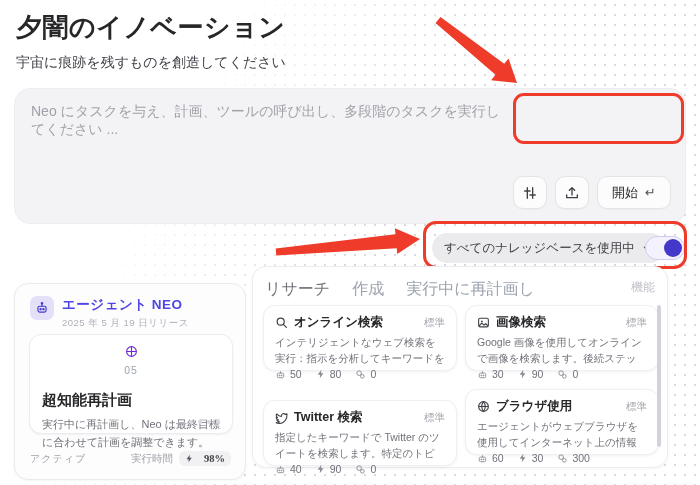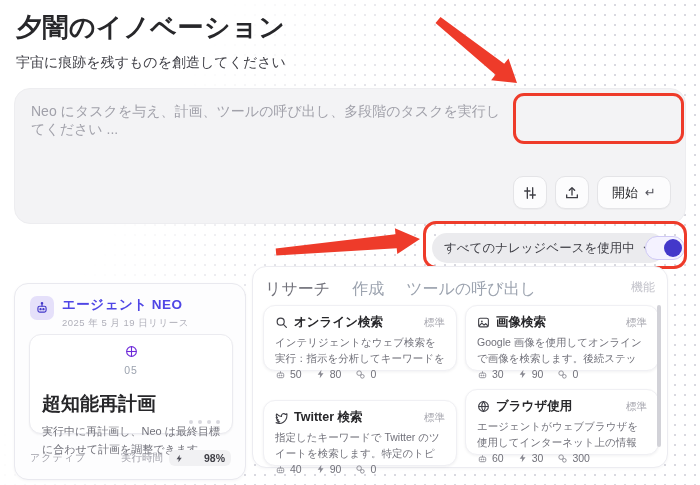--- a/index.html
+++ b/index.html
@@ -74,29 +74,29 @@
   .agent-card { position:absolute; left:14px; top:283px; width:232px; height:197px; background:#fdfdfe; border:1px solid #e9e9ef; border-radius:14px; box-shadow:0 1px 3px rgba(20,20,40,.04); }
   .agent-card .head { position:absolute; left:15px; top:12px; display:flex; gap:8px; align-items:flex-start; }
   .agent-card .bot-box { width:24px; height:24px; border-radius:7px; background:#e5e0fa; display:flex; align-items:center; justify-content:center; color:#4338ca; }
   .agent-card .name { font-size:13.5px; font-weight:bold; color:#4f46e5; letter-spacing:.5px; }
   .agent-card .release { font-size:9.5px; color:#b0b0ba; margin-top:3px; letter-spacing:.5px; }
 
   .skill-card { position:absolute; left:14px; top:50px; width:204px; height:100px; background:#ffffff; border:1px solid #ebebf0; border-radius:12px; box-shadow:0 1px 2px rgba(20,20,40,.05); padding:10px 12px; }
   .skill-card .step-row { display:flex; align-items:center; gap:6px; color:#6d28d9;flex-direction:column; }
   .skill-card .step-num { font-size:10.5px; color:#9ca3af; letter-spacing:1px; }
   .skill-card .step-line { flex:1; height:1px; background:#ececf0; }
-  .skill-card .skill-title { font-size:19px; font-weight:600; color:#27272a; margin-top:9px; }
+  .skill-card .skill-title { font-size:15px; font-weight:600; color:#27272a; margin-top:9px; }
   .skill-card .skill-desc { font-size:11px; color:#71717a; line-height:1.65; margin-top:5px; }
   .skill-card .dots-pg { position:absolute; right:12px; bottom:9px; display:flex; gap:5px; }
   .skill-card .dots-pg i { width:4px; height:4px; border-radius:50%; background:#d8d8de; }
 
   .agent-foot { position:absolute; left:15px; right:14px; bottom:13px; display:flex; align-items:center; justify-content:space-between; }
   .agent-foot .status { font-size:10px; color:#a1a1aa; letter-spacing:1px; }
   .agent-foot .rt { display:flex; align-items:center; gap:6px; font-size:10.5px; color:#a1a1aa; }
-  .rt-badge { display:flex; align-items:center; gap:20px; background:#f1f1f3; border-radius:6px; padding:2px 6px; font-size:10.5px; font-weight:bold; color:#3f3f46; }
+  .rt-badge { display:flex; align-items:center; gap:10px; background:#f1f1f3; border-radius:6px; padding:2px 6px; font-size:10.5px; font-weight:bold; color:#3f3f46;font-family:Liberation Serif, serif; }
   .rt-badge svg { color:#52525b; }
 
   
   .features { position:absolute; left:252px; top:266px; width:416px; height:202px; background:#ffffff; border:1px solid #ececf1; border-radius:14px; box-shadow:0 1px 3px rgba(20,20,40,.04); }
   .feat-tabs { position:absolute; left:12px; top:12px; display:flex; gap:22px; font-size:16px; }
   .feat-tabs .tab { color:#9ca3af; cursor:pointer; }
   .feat-tabs .tab.first { color:#71717a; }
   .feat-label { position:absolute; right:12px; top:12px; font-size:12px; color:#c2c2ca; }
 
   .fcard { position:absolute; width:194px; height:66px; background:#ffffff; border:1px solid #f0f0f4; border-radius:12px; box-shadow:0 1px 3px rgba(20,20,40,.06); padding:8px 11px; }
@@ -214,21 +214,21 @@
           <span>98%</span>
         </span>
       </span>
     </div>
   </div>
 
   <div class="features">
     <div class="feat-tabs">
       <span class="tab first">リサーチ</span>
       <span class="tab">作成</span>
-      <span class="tab">ツールの呼び出し</span>
+      <span class="tab">実行中に再計画し</span>
     </div>
     <span class="feat-label">機能</span>
 
     <div class="fcard c0">
       <div class="trow">
         <span class="ticon">
           <svg width="13" height="13" viewBox="0 0 24 24" fill="none" stroke="currentColor" stroke-width="2.2" stroke-linecap="round">
               <circle cx="10.5" cy="10.5" r="6.5"></circle>
               <line x1="15.5" y1="15.5" x2="21" y2="21"></line>
             </svg>

